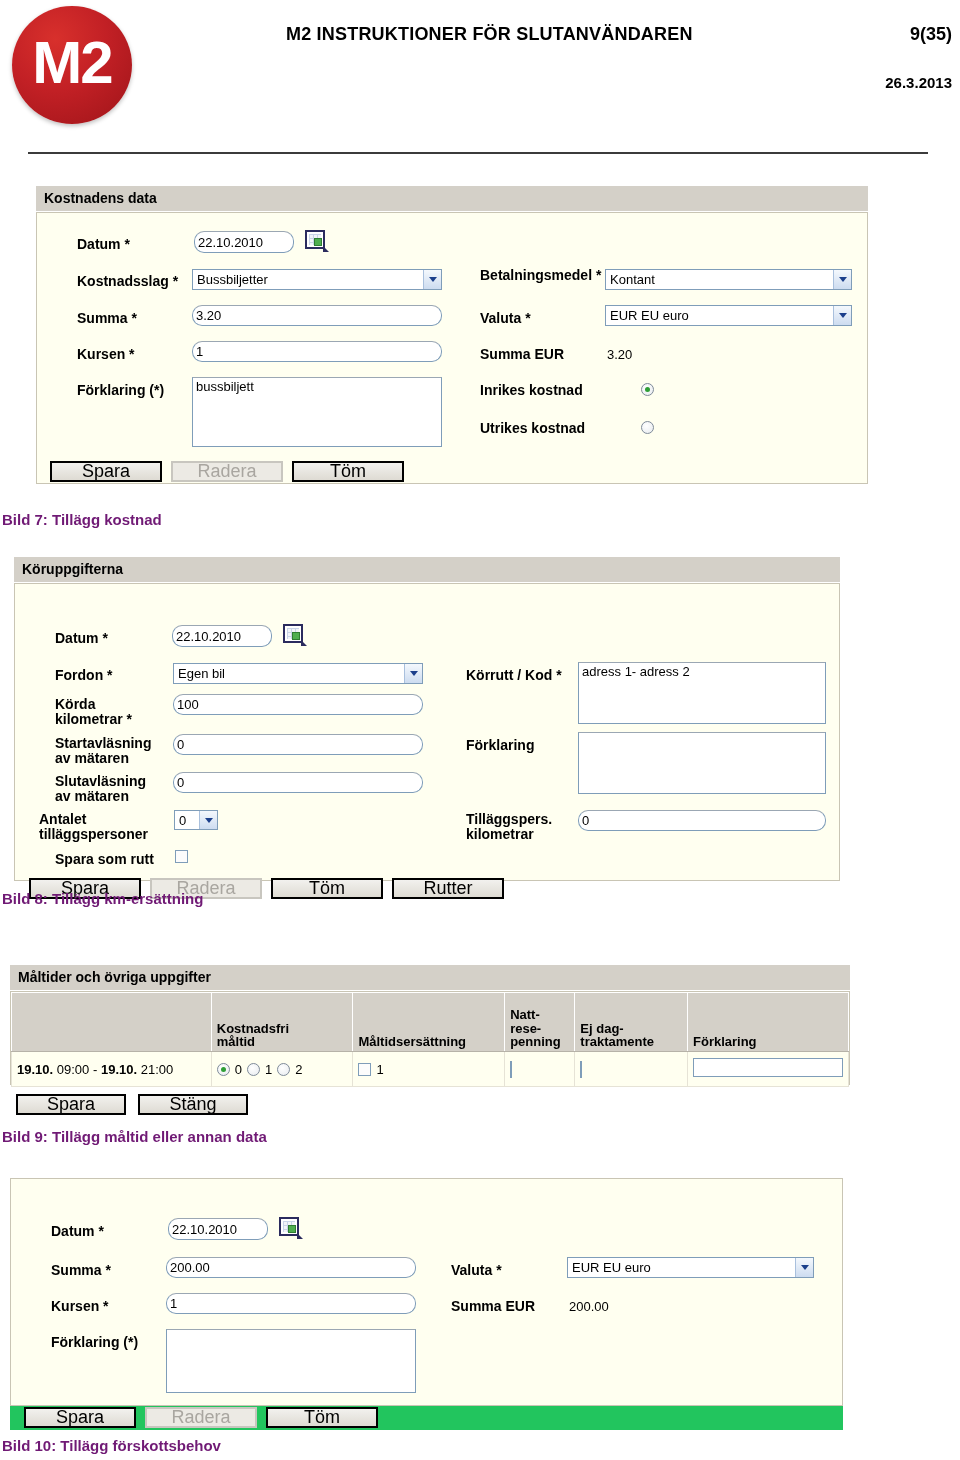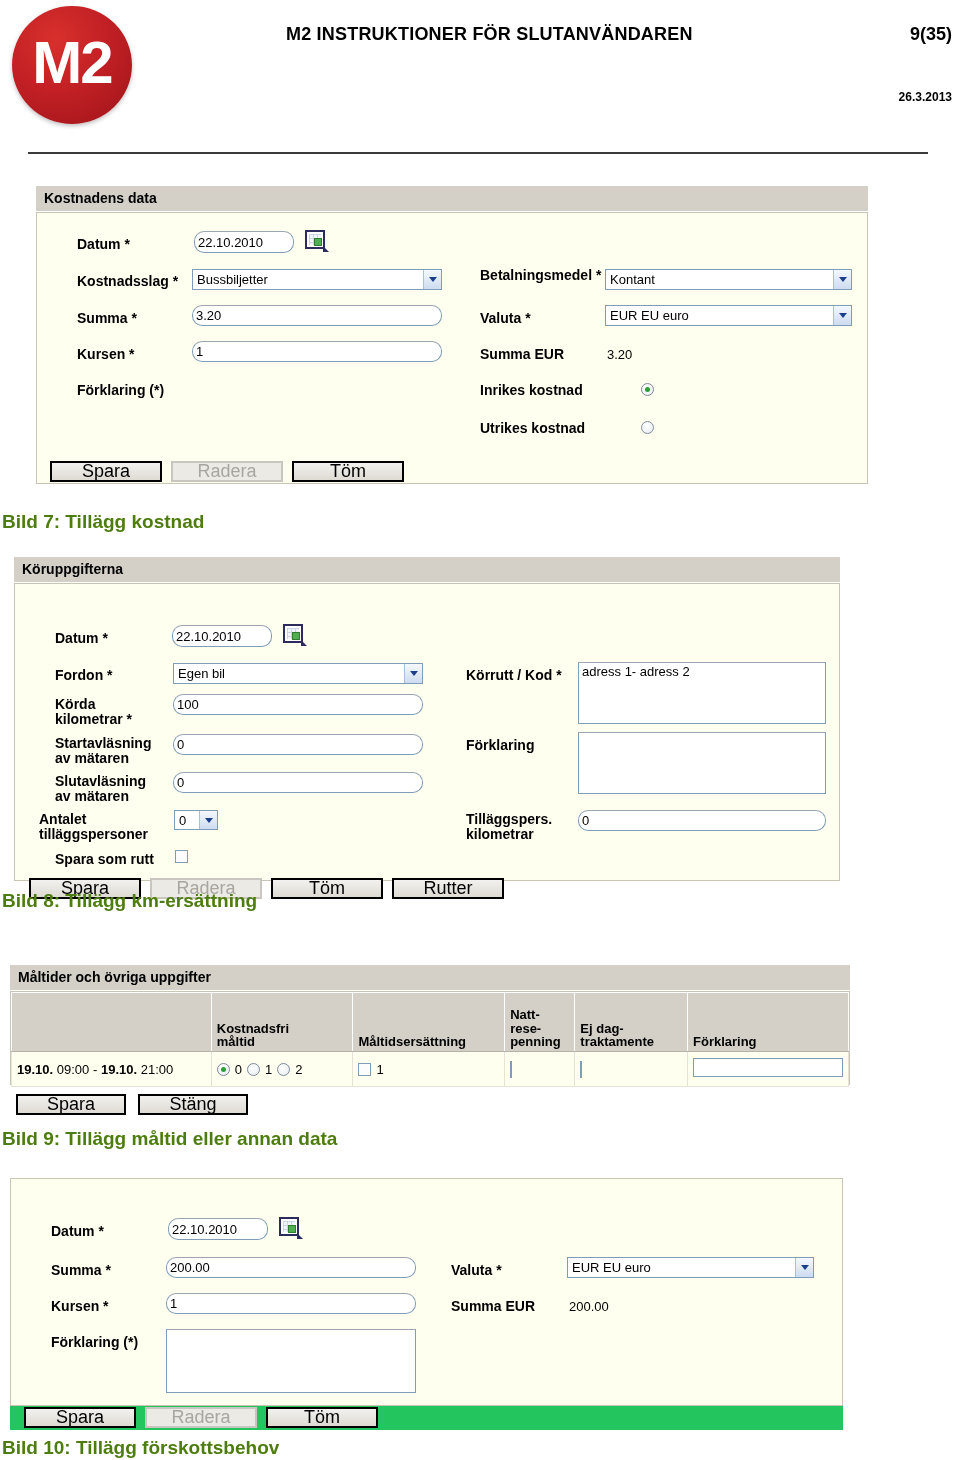--- a/index.html
+++ b/index.html
@@ -21,21 +21,21 @@
     color:#fff;font-family:"Liberation Sans", sans-serif;
     font-weight:bold;font-size:60px;letter-spacing:-2px;line-height:1;
     transform:translateY(-2px);
   }
   .hdr-title{
     position:absolute;left:286px;top:24px;
     font-size:18px;font-weight:bold;letter-spacing:.2px;
     font-family:"Liberation Sans", sans-serif;
   }
   .hdr-page{position:absolute;right:8px;top:24px;font-size:18px;font-weight:bold;}
-  .hdr-date{position:absolute;right:8px;top:90px;font-size:12px;font-weight:bold;}
+  .hdr-date{position:absolute;right:8px;top:74px;font-size:15px;font-weight:bold;}
   .hdr-rule{position:absolute;left:28px;top:152px;width:900px;height:2px;background:#3b3b3b;}
 
   
   .shot{position:absolute;background:#22c55e;}
   .shot-title{
     background:#d4d0c8;color:#000;font-weight:bold;
     font-size:14px;padding:4px 6px 5px 8px;
     font-family:"Liberation Sans", sans-serif;
     border-bottom:1px solid #ffffff;
   }
@@ -119,22 +119,22 @@
     background:linear-gradient(#f2f1ee,#dedbd3);
     border:2px solid #000000;color:#000;
     font-family:"Liberation Sans", sans-serif;font-size:18px;
     display:flex;align-items:center;justify-content:center;
     box-sizing:border-box;height:21px;
   }
   .btn.disabled{border:2px solid #c8c6bf;color:#a9a6a0;background:#eceae4;}
 
   
   .caption{
-    position:absolute;font-weight:bold;font-size:19px;
-    font-family:"Liberation Sans", sans-serif;color:#4d7c0f;
+    position:absolute;font-weight:bold;font-size:15px;
+    font-family:"Liberation Sans", sans-serif;color:#701a75;
   }
 
   
   .mtable{position:absolute;left:0;top:0;width:100%;border-collapse:collapse;}
   .mtable th{
     background:#d4d0c8;border:1px solid #ffffff;border-bottom:1px solid #b6b2a8;
     font-size:13px;font-weight:bold;text-align:left;vertical-align:bottom;
     padding:2px 4px 2px 5px;font-family:"Liberation Sans", sans-serif;
     line-height:1.05;height:54px;
   }
@@ -204,20 +204,21 @@
           <i class="chev"></i>
         </span>
     </div>
 
     <div class="fld-label" style="left:16px;top:134px;">Kursen *</div>
     <div class="txtin single" style="left:155px;top:128px;width:250px;height:21px;">1</div>
     <div class="fld-label" style="left:419px;top:134px;">Summa EUR</div>
     <div class="static-val" style="left:570px;top:134px;">3.20</div>
 
     <div class="fld-label" style="left:16px;top:170px;">Förklaring (*)</div>
+    <div class="txtin" style="left:155px;top:164px;width:250px;height:70px;">bussbiljett</div>
 
     <div class="fld-label" style="left:419px;top:170px;">Inrikes kostnad</div>
     <div class="radio on" style="left:604px;top:170px;"></div>
     <div class="fld-label" style="left:419px;top:208px;">Utrikes kostnad</div>
     <div class="radio" style="left:604px;top:208px;"></div>
 
     <div class="btnrow" style="left:13px;top:248px;">
       <div class="btn" style="width:112px;">Spara</div>
       <div class="btn disabled" style="width:112px;">Radera</div>
       <div class="btn" style="width:112px;">Töm</div>

